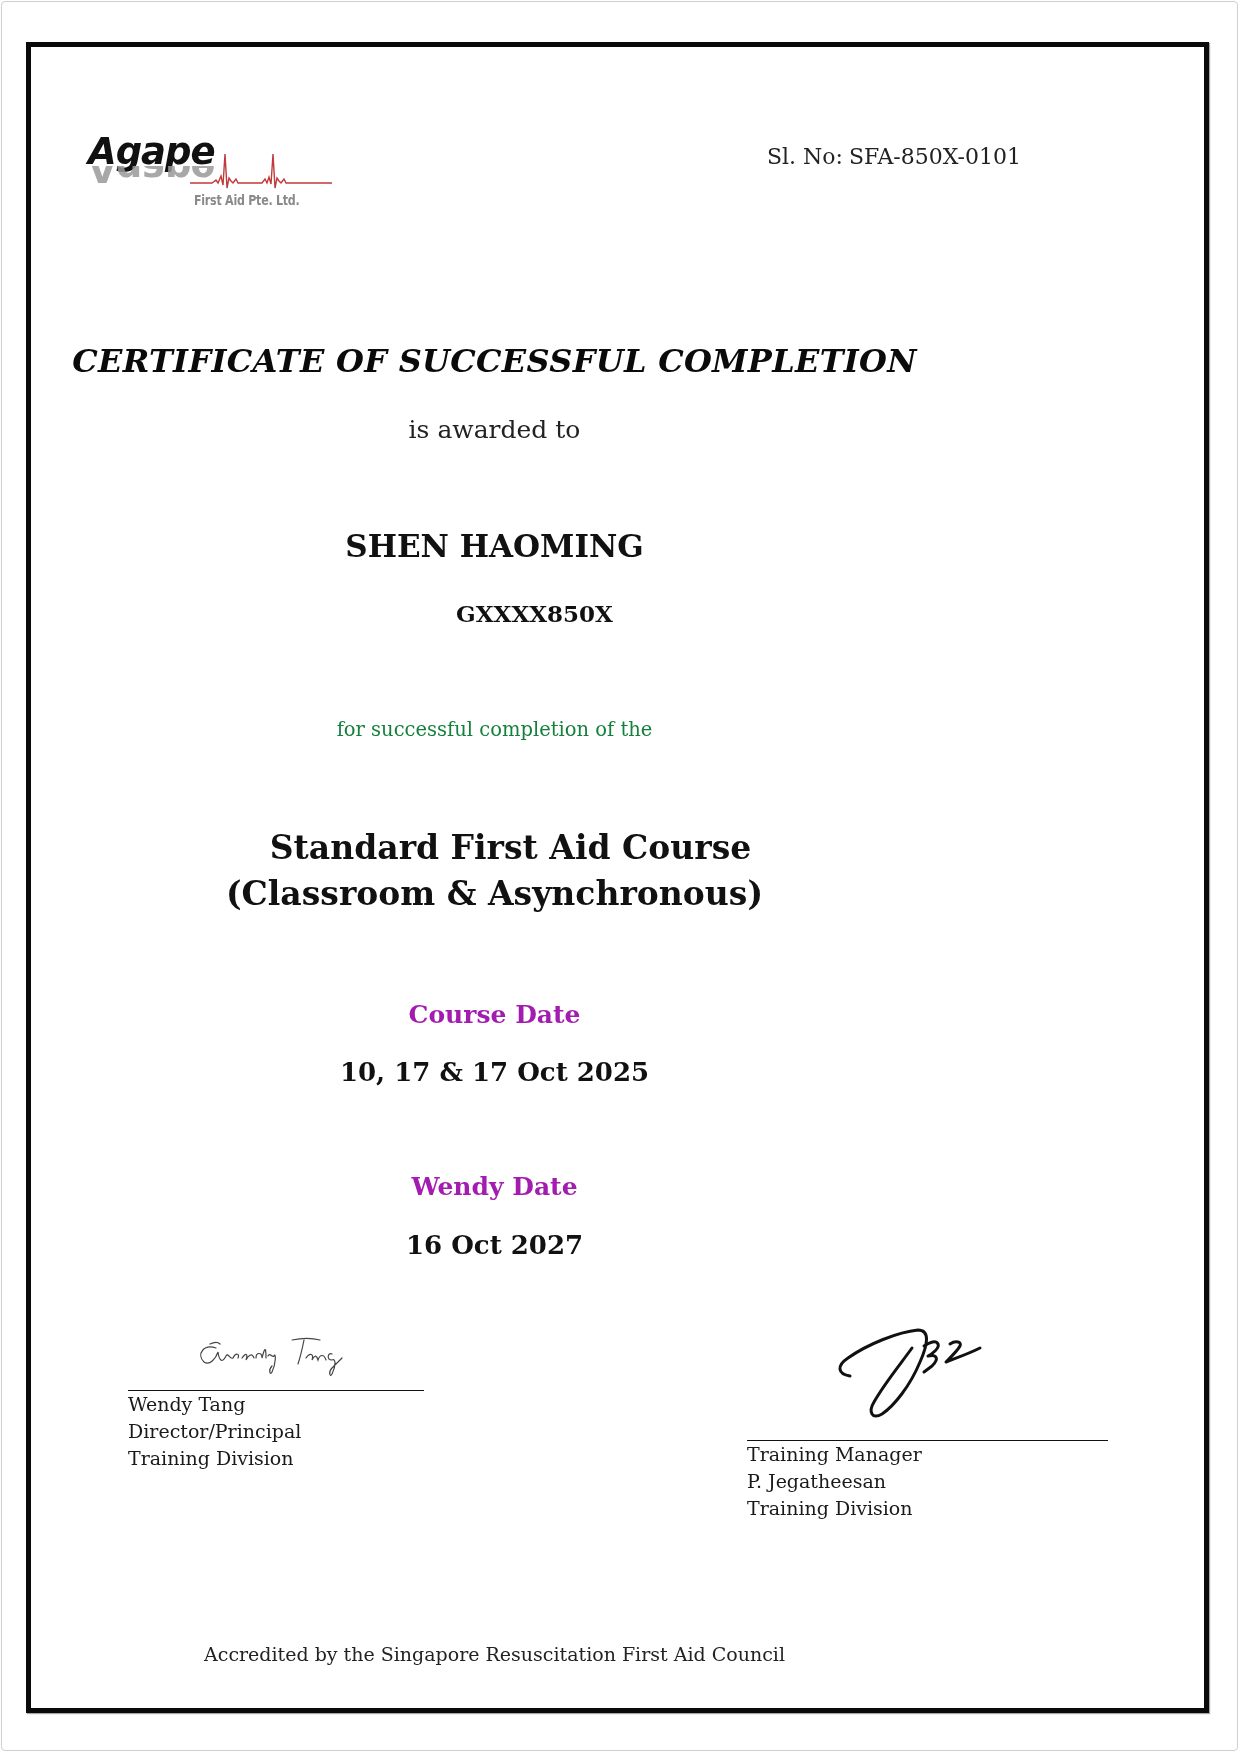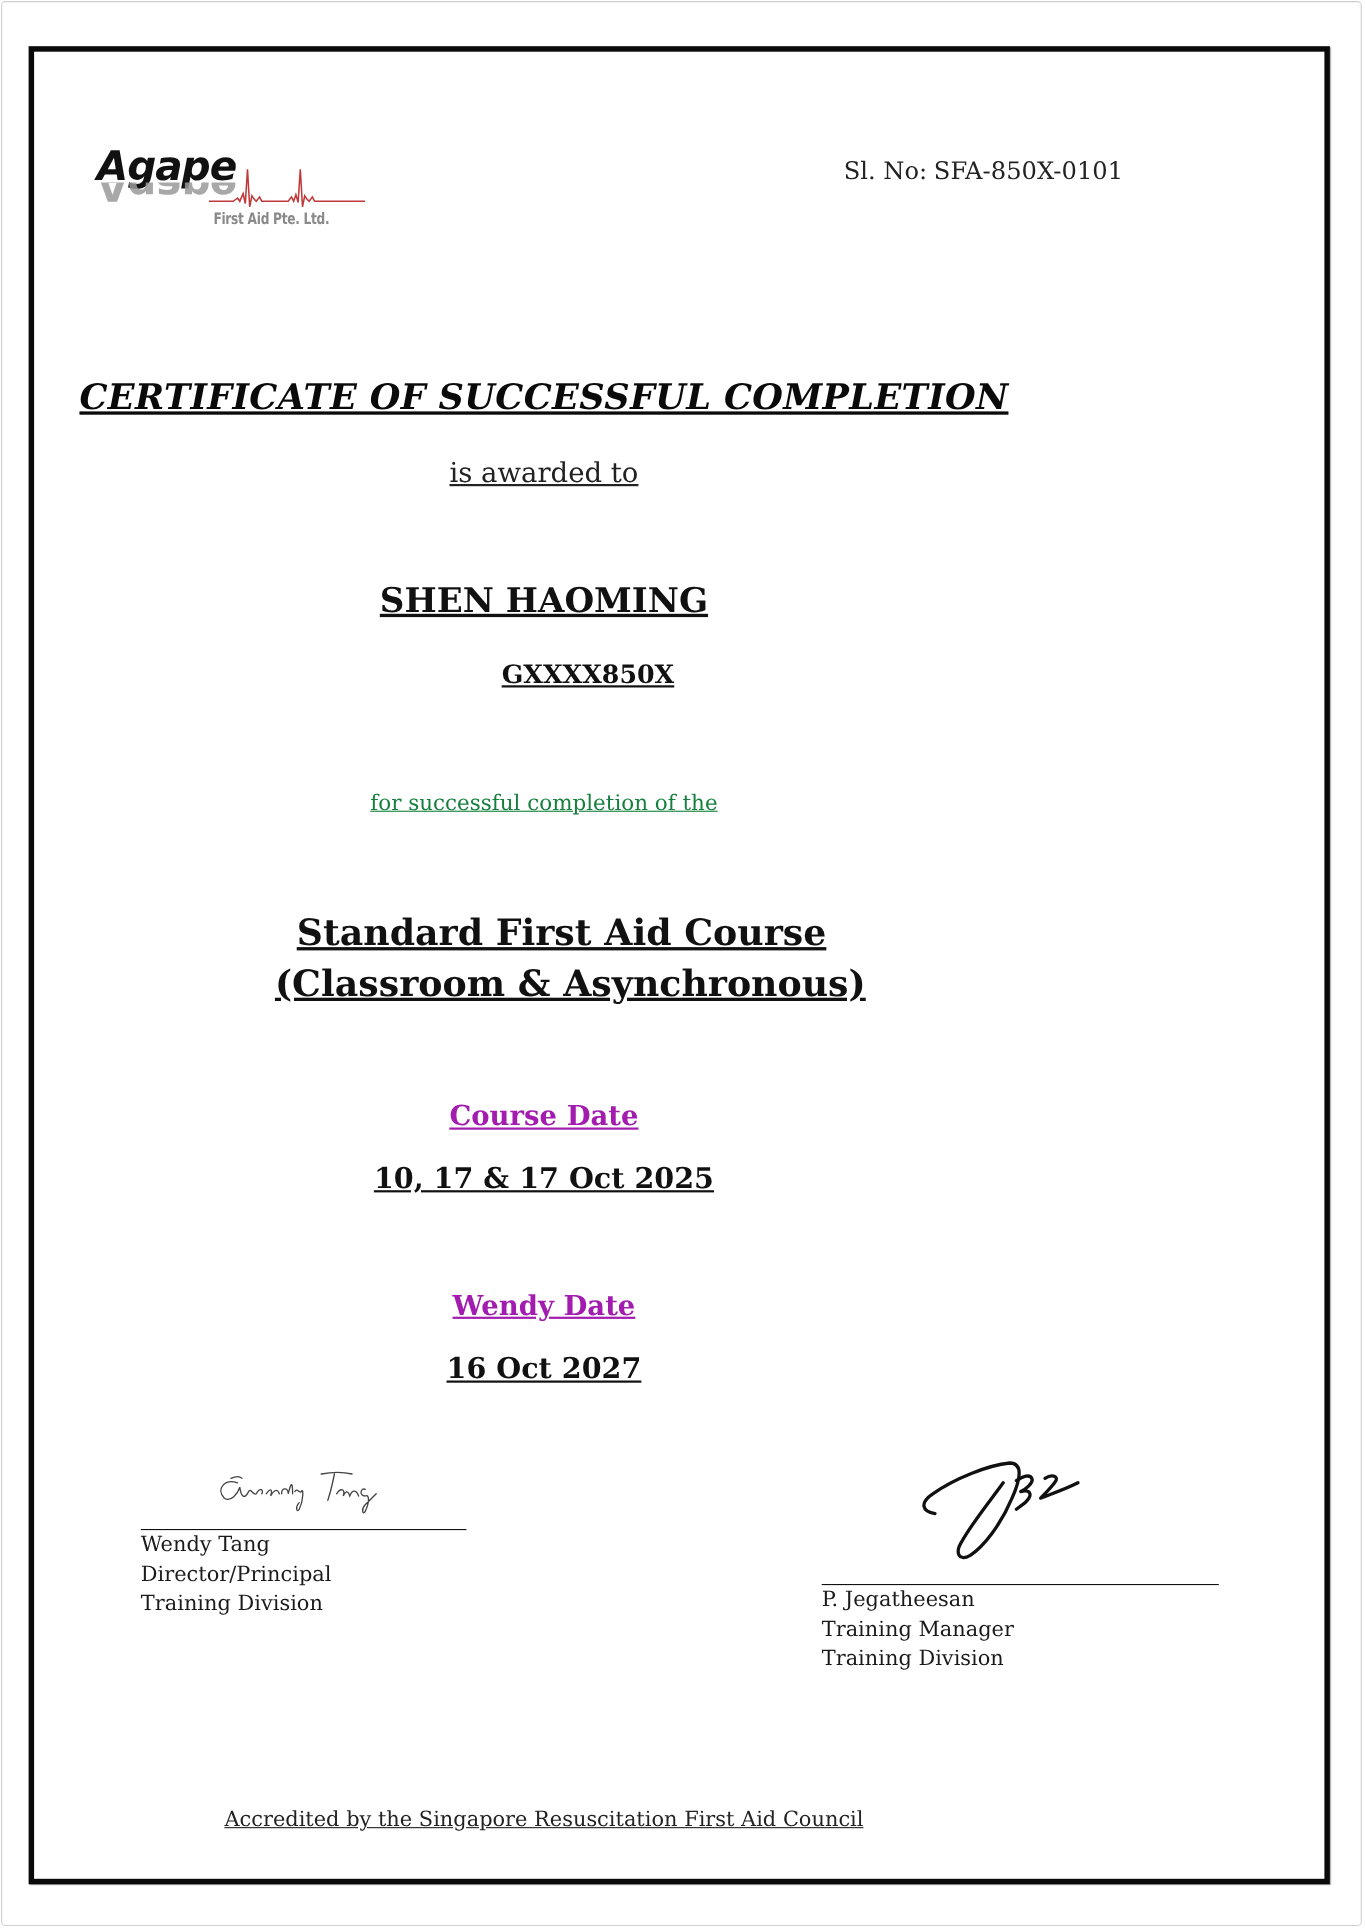--- a/index.html
+++ b/index.html
@@ -85,21 +85,20 @@
       color: #222222;
       white-space: nowrap;
     }
     .serial-label { margin-right: 6px; }
 
     .center {
       position: absolute;
       left: 0; width: 989px;
       text-align: center;
       white-space: nowrap;
-      text-decoration: underline;
     }
     .title {
       top: 342px;
       font-size: 32px;
       font-weight: bold;
       font-style: italic;
       letter-spacing: 0.3px;
       color: #0a0a0a;
     }
     .awarded {
@@ -130,21 +129,20 @@
       font-size: 33px;
       font-weight: bold;
       color: #111111;
       padding-left: 16px;
     }
     .course-line2 {
       top: 874px;
       font-size: 33px;
       font-weight: bold;
       color: #111111;
-      margin-left: 24px;
     }
     .label {
       font-size: 25px;
       font-weight: bold;
       color: #a21caf;
     }
     .course-date-label { top: 1000px; }
     .course-date-value {
       top: 1057px;
       font-size: 26px;
@@ -240,18 +238,18 @@
 
 <div class="sig-block sig-right">
   <svg class="sig-image" width="200" height="130" viewBox="0 0 200 130">
     <g fill="none" stroke="#111" stroke-width="3" stroke-linecap="round" stroke-linejoin="round">
       <path d="M22,66 C10,64 8,56 20,48 C40,34 70,22 90,20 C102,20 100,34 92,52 C82,76 66,96 54,104 C44,110 40,102 46,92 C56,74 74,52 84,38"></path>
       <path d="M96,36 C102,32 108,30 110,34 C112,38 104,44 100,46 C108,44 112,48 104,56 L96,62"></path>
       <path d="M122,34 C128,30 134,32 132,36 C130,40 122,48 118,52 C128,48 140,44 152,38"></path>
     </g>
   </svg>
   <div class="sig-line"></div>
+  <div class="sig-text">Training Manager</div>
   <div class="sig-text">P. Jegatheesan</div>
-  <div class="sig-text">Training Manager</div>
   <div class="sig-text">Training Division</div>
 </div>
 
 <div class="center accreditation">Accredited by the Singapore Resuscitation First Aid Council</div>
 
 </body></html>

